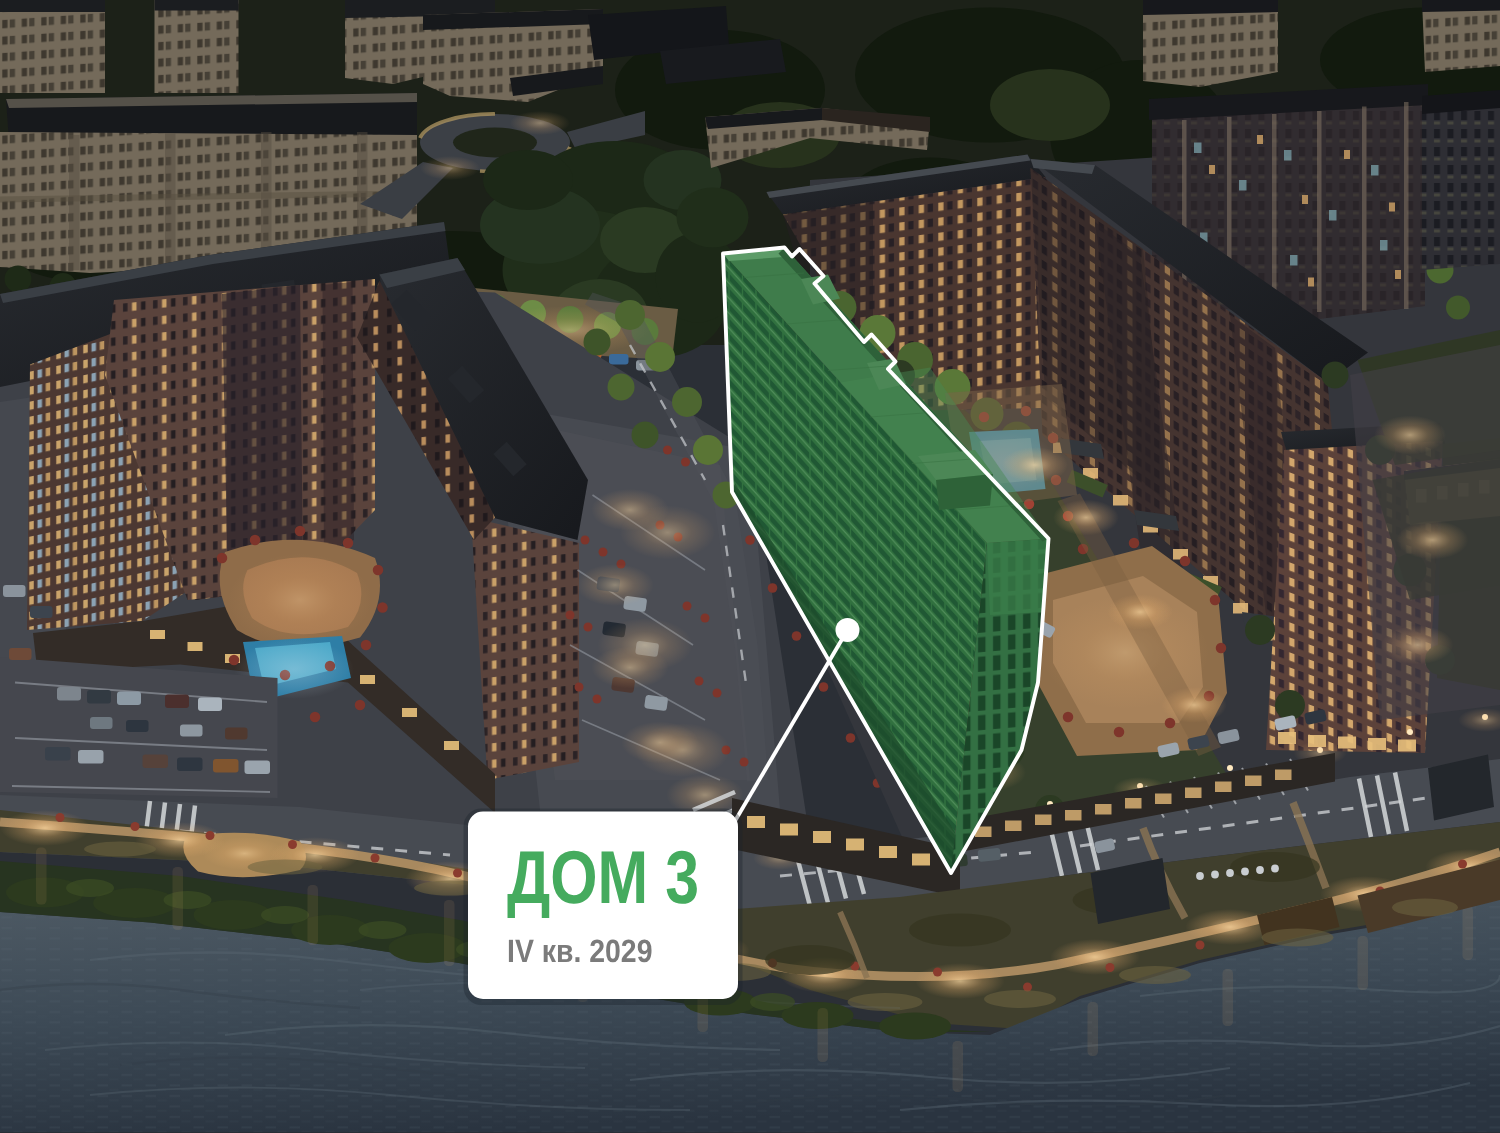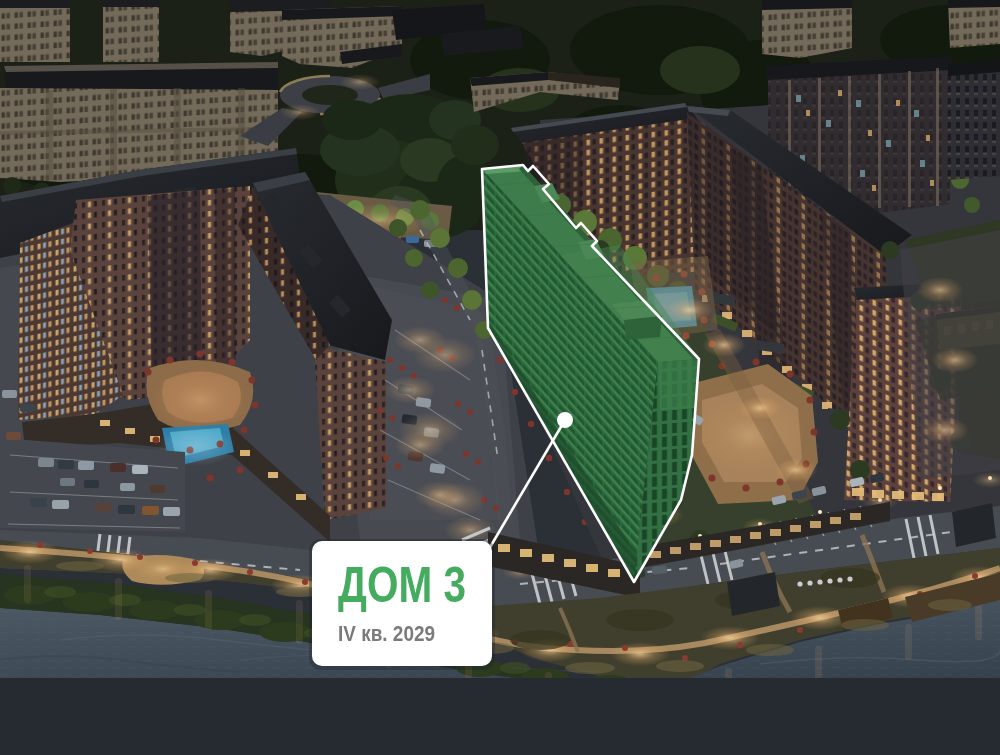--- a/index.html
+++ b/index.html
@@ -1,16 +1,16 @@
 <!DOCTYPE html>
 <html><head>
 <meta charset="utf-8">
 <style>
   html,body{margin:0;padding:0;background:#262b31;}
-  #scene{width:1000px;height:678px;position:relative;overflow:hidden;}
+  #scene{width:1000px;height:755px;position:relative;overflow:hidden;}
   svg{display:block;}
   .cardtxt{font-family:"Liberation Sans",sans-serif;font-weight:bold;}
 </style>
 </head>
 <body>
 <div id="scene">
 <svg width="1000" height="755" viewBox="0 0 1000 755" xmlns="http://www.w3.org/2000/svg">
 <defs>
   <linearGradient id="waterG" x1="0" y1="0" x2="0.25" y2="1">
     <stop offset="0" stop-color="#4e5a64"></stop>

